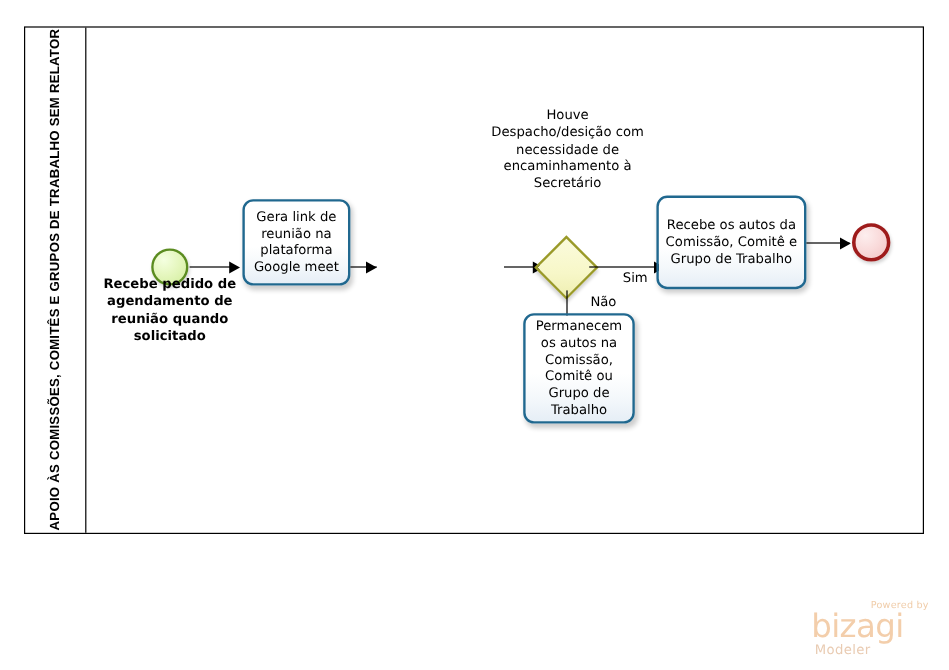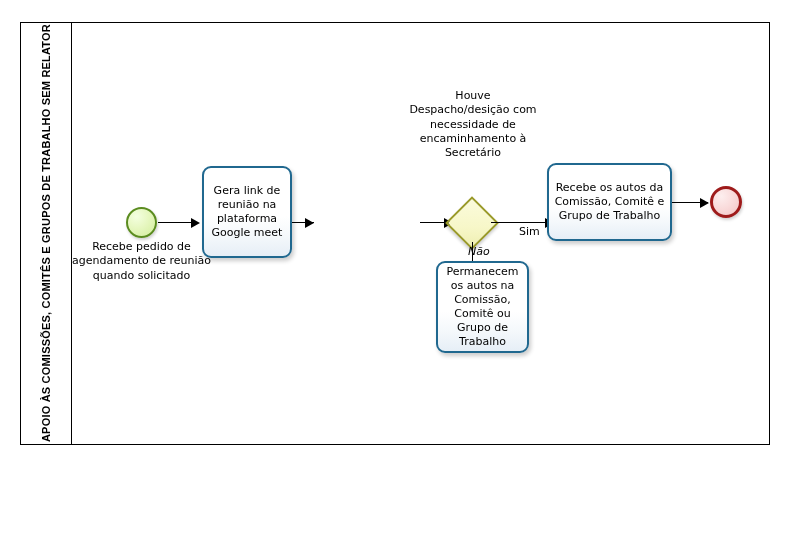--- a/index.html
+++ b/index.html
@@ -195,51 +195,56 @@
 
   <div class="pool">
 
     <div class="lane-header">
       <div class="lane-title">APOIO ÀS COMISSÕES, COMITÊS E GRUPOS DE TRABALHO SEM RELATOR</div>
     </div>
 
     <div class="lane-body">
 
       <div class="event start" style="left:54px; top:184px;"></div>
-      <div class="label" style="left:0px; top:217px; width:139px;">Recebe pedido de agendamento de reunião quando solicitado</div>
+      <div class="label" style="left:0px; top:207px; width:139px;font-weight:bold;">Recebe pedido de agendamento de reunião quando solicitado</div>
 
       <div class="conn h" style="left:86px; top:199px; width:34px;"></div>
       <div class="arrow-r" style="left:119px; top:195px;"></div>
 
-      <div class="task" style="left:130px; top:143px; width:90px; height:92px;">Gera link de reunião na plataforma Google meet</div>
+      <div class="task" style="left:130px; top:143px; width:90px; height:72px;">Gera link de reunião na plataforma Google meet</div>
 
       <div class="conn h" style="left:220px; top:199px; width:22px;"></div>
       <div class="arrow-r" style="left:233px; top:195px;"></div>
 
 
       <div class="conn h" style="left:348px; top:199px; width:33px;"></div>
       <div class="arrow-r" style="left:372px; top:195px;"></div>
 
       <div class="gateway" style="left:381px; top:181px;"></div>
       <div class="label" style="left:335px; top:66px; width:132px;">Houve Despacho/desição com necessidade de encaminhamento à Secretário</div>
 
       <div class="conn h" style="left:419px; top:199px; width:64px;"></div>
       <div class="arrow-r" style="left:473px; top:195px;"></div>
       <div class="flow-label" style="left:447px; top:202px;">Sim</div>
 
       <div class="conn v" style="left:400px; top:219px; height:42px;"></div>
       <div class="arrow-d" style="left:396px; top:251px;"></div>
-      <div class="flow-label" style="left:396px; top:222px;font-style:italic;">Não</div>
+      <div class="flow-label" style="left:420px; top:222px;">Não</div>
 
       <div class="task" style="left:475px; top:140px; width:125px; height:78px;">Recebe os autos da Comissão, Comitê e Grupo de Trabalho</div>
 
       <div class="task" style="left:364px; top:238px; width:93px; height:92px;">Permanecem os autos na Comissão, Comitê ou Grupo de Trabalho</div>
 
       <div class="conn h" style="left:600px; top:179px; width:36px;"></div>
       <div class="arrow-r" style="left:628px; top:175px;"></div>
 
       <div class="event end" style="left:638px; top:163px;"></div>
 
     </div>
   </div>
 
+  <div class="watermark">
+    <div class="wm-powered">Powered by</div>
+    <div class="wm-brand">bizagi</div>
+    <div class="wm-modeler">Modeler</div>
+  </div>
 
 </div>
 
 </body></html>

